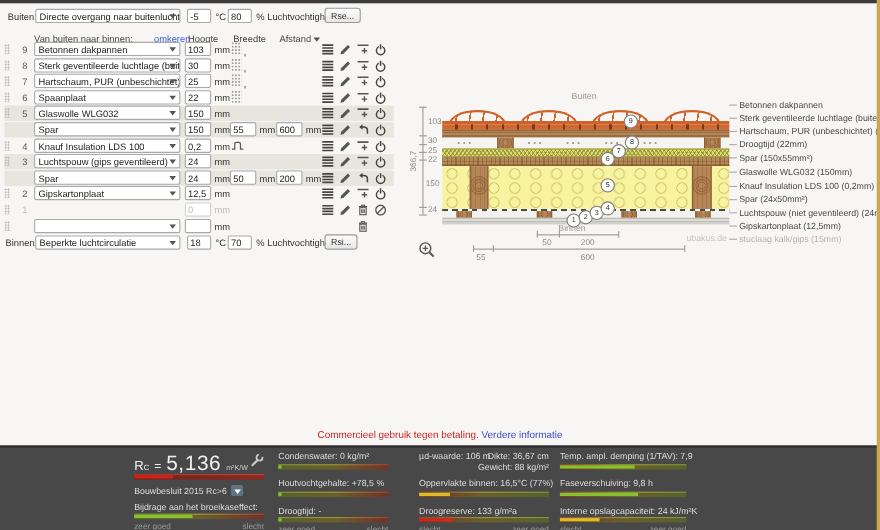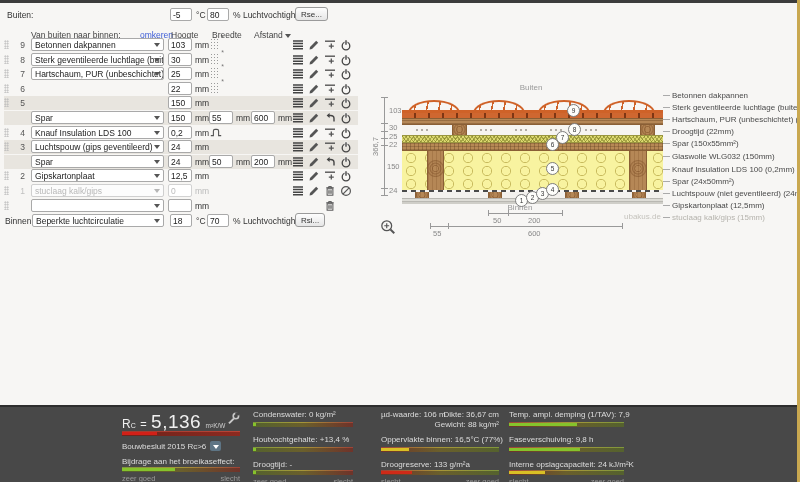--- a/index.html
+++ b/index.html
@@ -142,20 +142,21 @@
     <symbol id="s-memb" viewBox="0 0 12 10">
         <path d="M0.8 8.6h2.6V4q0-1.6 1.6-1.6h2q1.6 0 1.6 1.6v4.6h2.6" stroke="#555" stroke-width="1.1" fill="none"></path>
       </symbol>
   </defs>
 </svg>
 
 <div class="stage">
 
   <div class="frow" style="top:8px">
     <span class="flabel" style="left:3px">Buiten:</span>
+    <div class="sel" style="left:28px;width:132px"><span>Directe overgang naar buitenlucht</span></div>
     <input class="inp" style="left: 166px; width: 22px;" value="-5">
     <span class="unit" style="left:192px">°C</span>
     <input class="inp" style="left: 203px; width: 22px;" value="80">
     <span class="unit" style="left:229px">% Luchtvochtigheid</span>
     <button class="btn" style="left:291px">Rse...</button>
   </div>
 
   <div class="frow" style="top:28px">
     <span class="flabel hdr" style="left:27px">Van buiten naar binnen:</span>
     <span class="flabel link" style="left:136px">omkeren</span>
@@ -229,20 +230,21 @@
         </svg>
         <svg class="ic">
           <use href="#s-power"></use>
         </svg>
       </span>
   </div>
 
   <div class="frow" style="top:82px">
     <span class="grip"></span>
     <span class="rnum">6</span>
+    <div class="sel" style="left:27px;width:133px"><span>Spaanplaat</span></div>
     <input class="inp" style="left: 164px; width: 24px;" value="22">
     <span class="unit" style="left:191px">mm</span>
     <span class="tex"></span>
     <span class="icons">
         <svg class="ic">
           <use href="#s-menu"></use>
         </svg>
         <svg class="ic">
           <use href="#s-pencil"></use>
         </svg>
@@ -251,20 +253,21 @@
         </svg>
         <svg class="ic">
           <use href="#s-power"></use>
         </svg>
       </span>
   </div>
 
   <div class="frow hl" style="top:96px">
     <span class="grip"></span>
     <span class="rnum">5</span>
+    <div class="sel" style="left:27px;width:133px"><span>Glaswolle WLG032</span></div>
     <input class="inp" style="left: 164px; width: 24px;" value="150">
     <span class="unit" style="left:191px">mm</span>
     <span class="icons">
         <svg class="ic">
           <use href="#s-menu"></use>
         </svg>
         <svg class="ic">
           <use href="#s-pencil"></use>
         </svg>
         <svg class="ic">
@@ -389,21 +392,20 @@
         </svg>
         <svg class="ic">
           <use href="#s-power"></use>
         </svg>
       </span>
   </div>
 
   <div class="frow" style="top:184px">
     <span class="grip"></span>
     <span class="rnum dis">1</span>
-    <div class="sel dis" style="left:27px;width:133px"><span>stuclaag kalk/gips</span></div>
     <input class="inp dis" style="left: 164px; width: 24px;" value="0">
     <span class="unit dis" style="left:191px">mm</span>
     <span class="icons">
         <svg class="ic">
           <use href="#s-menu"></use>
         </svg>
         <svg class="ic">
           <use href="#s-pencil"></use>
         </svg>
         <svg class="ic">
@@ -532,20 +534,24 @@
     <div class="rline" style="left:76px;top:163px;width:1px;height:6px"></div>
     <div class="rline" style="left:250px;top:163px;width:1px;height:6px"></div>
     <div class="rlab" style="left:61px;top:169px">55</div>
     <div class="rlab" style="left:156px;top:169px">600</div>
 
     <svg class="d-abs" style="left:8px;top:159px" width="16" height="16">
         <use href="#s-zoom"></use>
       </svg>
   </div>
 
+  <div class="notice">
+    <span class="red">Commercieel gebruik tegen betaling.</span>
+    <a href="#">Verdere informatie</a>
+  </div>
 
   <div class="results">
 
     <div class="rcol" style="left:122px;width:118px">
       <div class="rc-line"><span class="r">R</span><span class="sub">C</span> <span class="eq">=</span> <span class="val">5,136</span> <span class="un">m²K/W</span></div>
       <svg style="position:absolute;right:0;top:5px" width="13" height="13">
           <use href="#s-wrench"></use>
         </svg>
       <div class="bar tr-red" style="top:24px">
           <div class="fill" style="width: 30%; background: rgb(210, 32, 24);"></div>
@@ -559,21 +565,21 @@
           <span>zeer goed</span>
           <span>slecht</span>
         </div>
     </div>
 
     <div class="rcol" style="left:253px;width:100px">
       <div class="rlabel" style="top:3px">Condenswater: 0 kg/m²</div>
       <div class="bar tr-gr" style="top:15px">
           <div class="fill" style="width: 3%; background: rgb(133, 195, 44);"></div>
         </div>
-      <div class="rlabel" style="top:28px">Houtvochtgehalte: +13,4 %</div>
+      <div class="rlabel" style="top:28px">Houtvochtgehalte: +78,5 %</div>
       <div class="bar tr-gr" style="top:40px">
           <div class="fill" style="width: 3%; background: rgb(133, 195, 44);"></div>
         </div>
       <div class="rlabel" style="top:53px">Droogtijd: -</div>
       <div class="bar tr-gr" style="top:63px">
           <div class="fill" style="width: 3%; background: rgb(133, 195, 44);"></div>
         </div>
       <div class="rscale" style="top:70px">
           <span>zeer goed</span>
           <span>slecht</span>

